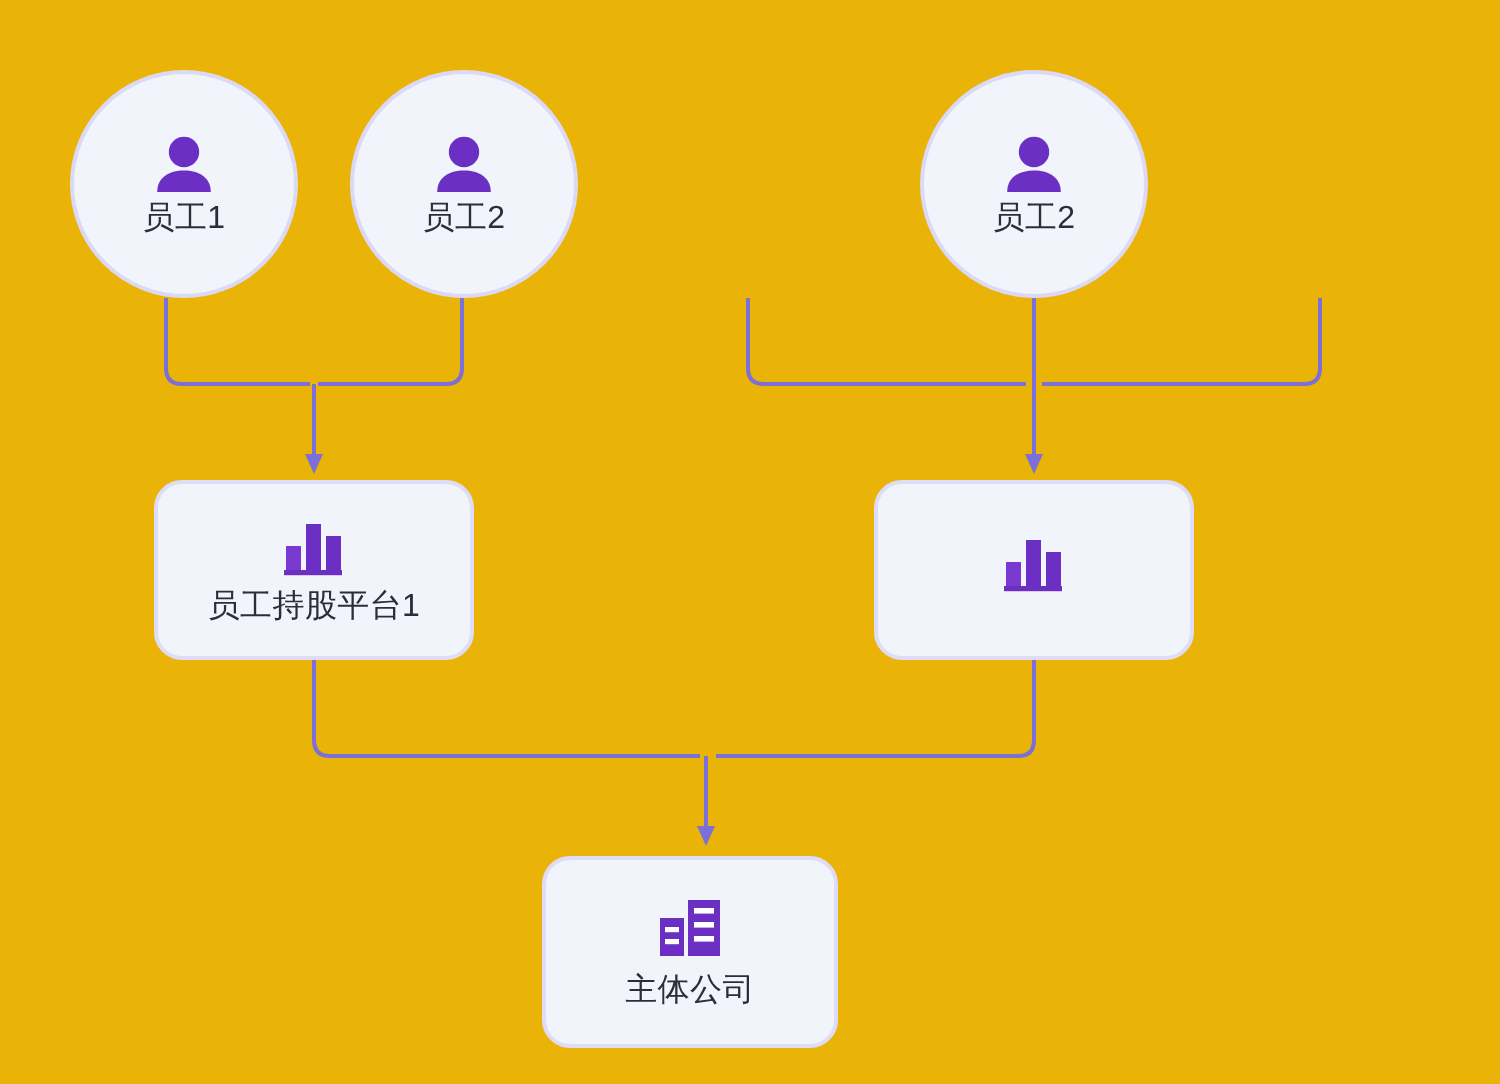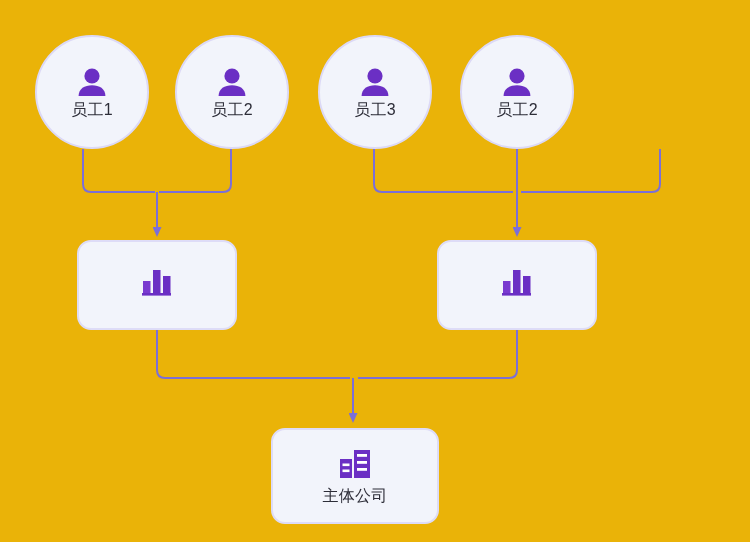--- a/index.html
+++ b/index.html
@@ -65,21 +65,21 @@
     flex-direction: column;
     align-items: center;
     justify-content: center;
     z-index: 3;
   }
   .platform-node {
     width: 160px;
     height: 90px;
   }
   .company-node {
-    width: 168px;
+    width: 148px;
     height: 96px;
   }
   .bar-icon {
     width: 32px;
     height: 30px;
     display: block;
     margin-bottom: 7px;
   }
   .building-icon {
     width: 34px;
@@ -125,44 +125,38 @@
   </div>
 
   <div class="person-node" style="left:175px; top:35px;">
     <svg class="person-icon" viewBox="0 0 34 34" xmlns="http://www.w3.org/2000/svg">
       <circle cx="17" cy="10" r="7.6" fill="#6b2fc4"></circle>
       <path d="M3.6,30 C3.6,22.6 9.6,19.2 17,19.2 C24.4,19.2 30.4,22.6 30.4,30 Z" fill="#6b2fc4"></path>
     </svg>
     <span class="node-label">员工2</span>
   </div>
 
-  <div class="person-node" style="left:318px; top:35px;">
-    <svg class="person-icon" viewBox="0 0 34 34" xmlns="http://www.w3.org/2000/svg">
-      <circle cx="17" cy="10" r="7.6" fill="#6b2fc4"></circle>
-      <path d="M3.6,30 C3.6,22.6 9.6,19.2 17,19.2 C24.4,19.2 30.4,22.6 30.4,30 Z" fill="#6b2fc4"></path>
-    </svg>
-    <span class="node-label">员工3</span>
-  </div>
 
   <div class="person-node" style="left:460px; top:35px;">
     <svg class="person-icon" viewBox="0 0 34 34" xmlns="http://www.w3.org/2000/svg">
       <circle cx="17" cy="10" r="7.6" fill="#6b2fc4"></circle>
       <path d="M3.6,30 C3.6,22.6 9.6,19.2 17,19.2 C24.4,19.2 30.4,22.6 30.4,30 Z" fill="#6b2fc4"></path>
     </svg>
     <span class="node-label">员工2</span>
   </div>
 
 
   <div class="box-node platform-node" style="left:77px; top:240px;">
     <svg class="bar-icon" viewBox="0 0 32 30" xmlns="http://www.w3.org/2000/svg">
       <rect x="2" y="14" width="7.5" height="12" fill="#7a3ad0"></rect>
       <rect x="12" y="3" width="7.5" height="23" fill="#6b2fc4"></rect>
       <rect x="22" y="9" width="7.5" height="17" fill="#6b2fc4"></rect>
       <rect x="1" y="26" width="29" height="2.6" fill="#6b2fc4"></rect>
     </svg>
+    <span class="node-label">员工持股平台1</span>
   </div>
 
   <div class="box-node platform-node" style="left:437px; top:240px;">
     <svg class="bar-icon" viewBox="0 0 32 30" xmlns="http://www.w3.org/2000/svg">
       <rect x="2" y="14" width="7.5" height="12" fill="#7a3ad0"></rect>
       <rect x="12" y="3" width="7.5" height="23" fill="#6b2fc4"></rect>
       <rect x="22" y="9" width="7.5" height="17" fill="#6b2fc4"></rect>
       <rect x="1" y="26" width="29" height="2.6" fill="#6b2fc4"></rect>
     </svg>
   </div>

